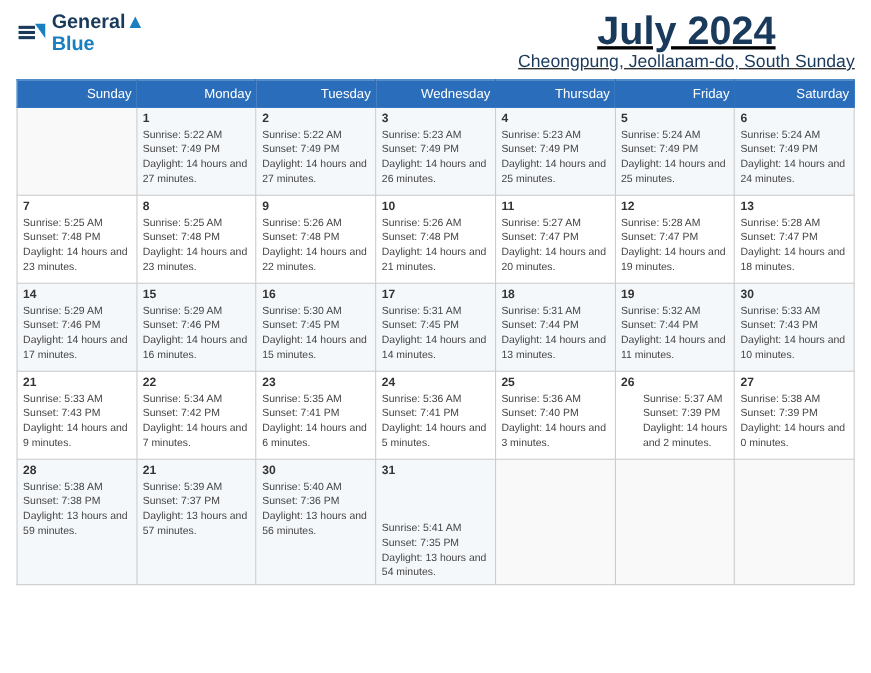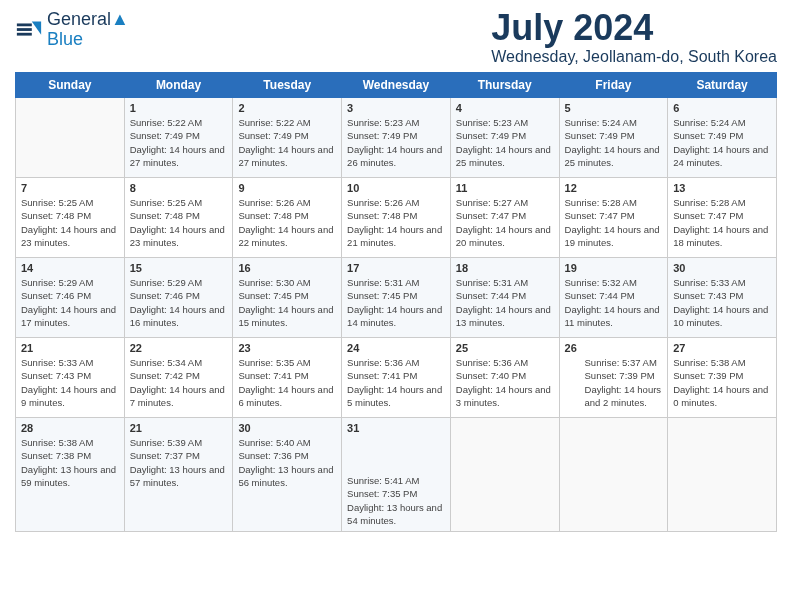--- a/index.html
+++ b/index.html
@@ -16,33 +16,34 @@
       align-items: flex-start;
       margin-bottom: 6px;
     }
     .logo {
       display: flex;
       align-items: center;
       gap: 4px;
     }
     .logo-text {
       font-size: 18px;
-      font-weight: normal;
+      font-weight: bold;
       color: #1a3a5c;
       line-height: 1.1;
     }
     .logo-text span {
       color: #1a7fc1;
     }
     .logo-icon {
       width: 28px;
       height: 28px;
     }
     .title-block {
-      text-align: left;
+      text-align: center;
+      text-decoration: underline;
     }
     .month-title {
       font-size: 36px;
       font-weight: bold;
       color: #1a3a5c;
       line-height: 1;
     }
     .location-title {
       font-size: 16px;
       color: #1a3a5c;
@@ -50,23 +51,23 @@
     }
     table {
       width: 100%;
       border-collapse: collapse;
       table-layout: fixed;
     }
     thead tr th {
       background-color: #2a6ebb;
       color: #fff;
       font-size: 12px;
-      font-weight: bold;
+      font-weight: normal;
       padding: 5px 4px;
-      text-align: center;
+      text-align: right;
       border: 1px solid #2a6ebb;
     }
     tbody tr td {
       border: 1px solid #ccc;
       vertical-align: top;
       padding: 4px 5px;
       font-size: 10px;
       color: #333;
       height: 80px;
     }
@@ -103,21 +104,21 @@
       <rect x="2" y="13" width="16" height="3" fill="#1a3a5c"></rect>
       <rect x="2" y="18" width="16" height="3" fill="#1a3a5c"></rect>
     </svg>
     <div class="logo-text">
       <div>General<span>▲</span></div>
       <div style="color:#1a7fc1">Blue</div>
     </div>
   </div>
   <div class="title-block">
     <div class="month-title">July 2024</div>
-    <div class="location-title">Wednesday, Jeollanam-do, South Korea</div>
+    <div class="location-title">Cheongpung, Jeollanam-do, South Sunday</div>
   </div>
 </div>
 
 <table>
   <thead>
     <tr id="thead-row">
     <th>Sunday</th>
         <th>Monday</th>
         <th>Tuesday</th>
         <th>Wednesday</th>

